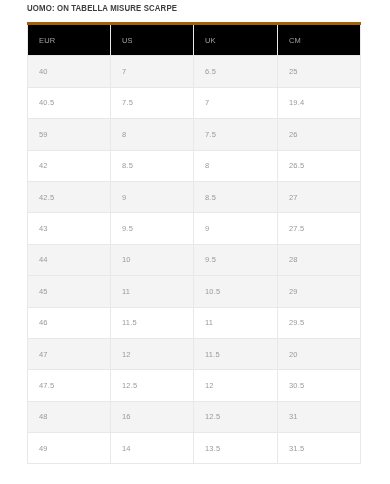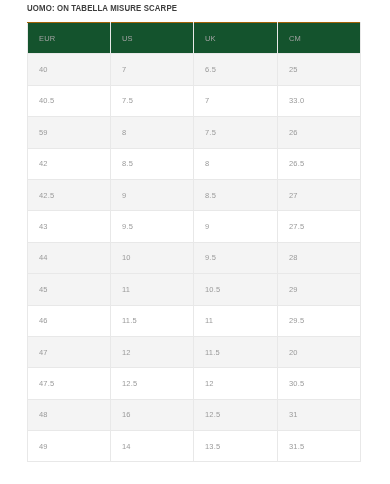--- a/index.html
+++ b/index.html
@@ -62,22 +62,22 @@
     border-right: 1px solid #e8e8e8;
     border-bottom: 1px solid #e8e8e8;
     white-space: nowrap;
     letter-spacing: 0.2px;
   }
   table.size-table th:first-child,
   table.size-table td:first-child {
     border-left: 1px solid #e8e8e8;
   }
   table.size-table thead th {
-    border-top: 1px solid #a16207;
-    background: #14532d;
+    border-top: 3px solid #a16207;
+    background: #000000;
     color: #a3a3a3;
   }
   table.size-table tbody tr.row-shade td {
     background: #f4f4f4;
   }
   table.size-table tbody tr.row-plain td {
     background: #ffffff;
   }
   table.size-table tbody tr:last-child td {
     border-bottom: 1px solid #e8e8e8;
@@ -110,21 +110,21 @@
           <tr class="row-shade">
             <td>40</td>
             <td>7</td>
             <td>6.5</td>
             <td>25</td>
           </tr>
           <tr class="row-plain">
             <td>40.5</td>
             <td>7.5</td>
             <td>7</td>
-            <td>33.0</td>
+            <td>19.4</td>
           </tr>
           <tr class="row-shade">
             <td>59</td>
             <td>8</td>
             <td>7.5</td>
             <td>26</td>
           </tr>
           <tr class="row-plain">
             <td>42</td>
             <td>8.5</td>

